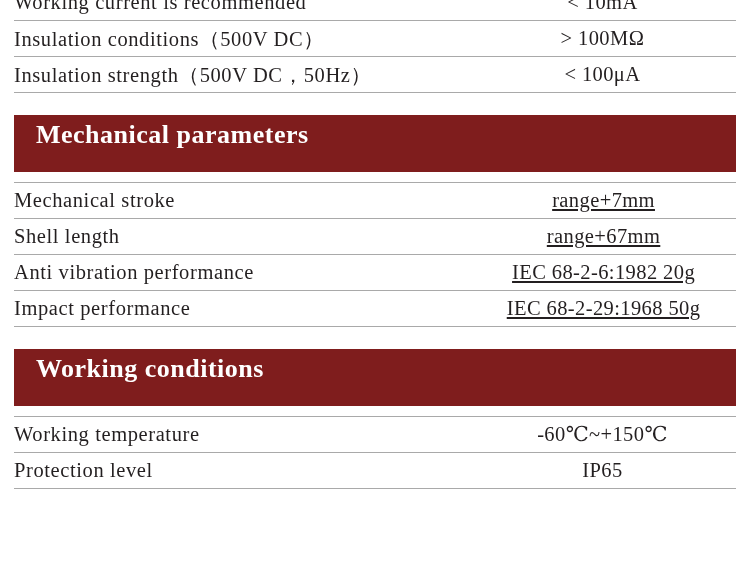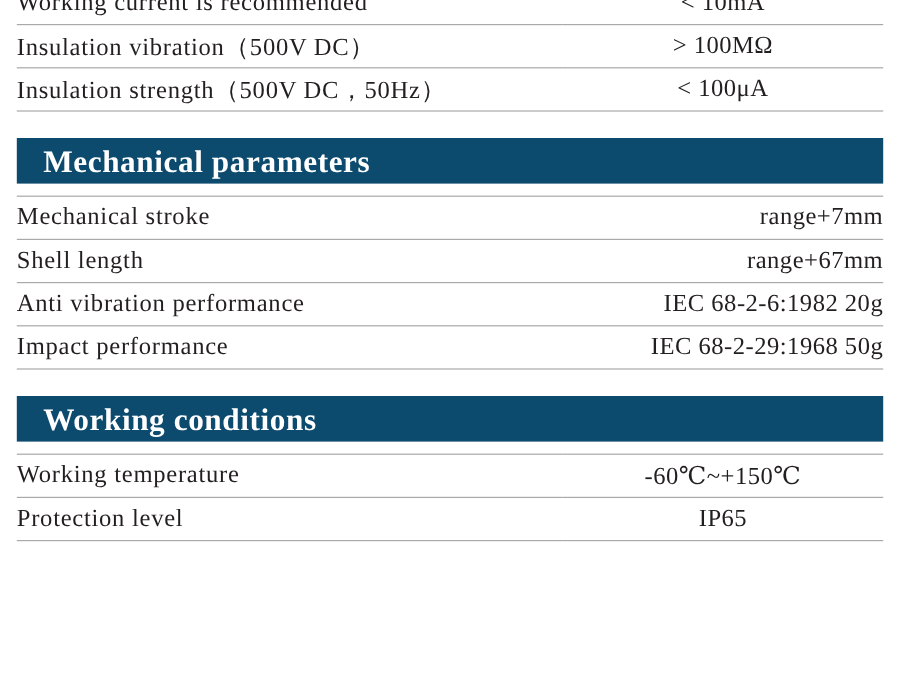--- a/index.html
+++ b/index.html
@@ -49,48 +49,49 @@
     white-space: nowrap;
   }
   .cell-value {
     width: 37%;
     text-align: center;
     font-size: 20.5px;
     letter-spacing: 0.4px;
     white-space: nowrap;
   }
   .cell-value.leftish {
-    text-align: right;
+    text-align: center;
     padding-left: 6px;
+    text-decoration: underline;
   }
 
   
   .clip-wrap {
     height: 20px;
     overflow: hidden;
     position: relative;
   }
   .clip-wrap .spec-table tr {
     height: 36px;
   }
   .clip-inner {
     position: absolute;
     left: 0;
     right: 0;
     top: -16px;
   }
 
   
   .section-head {
-    background: #0c4a6e;
+    background: #7f1d1d;
     color: #ffffff;
     font-size: 26px;
     font-weight: bold;
     letter-spacing: 0.5px;
-    padding: 5px 0 3px 22px;
+    padding: 5px 0 22px 22px;
     margin: 22px 0 0 0;
     line-height: 1.15;
   }
   .after-head {
     margin-top: 10px;
   }
 </style>
 </head>
 <body>
 
@@ -105,21 +106,21 @@
           <td class="cell-value">&lt; 10mA</td>
         </tr>
       </tbody>
         </table>
     </div>
   </div>
 
   <table class="spec-table">
     <tbody>
     <tr>
-      <td class="cell-name">Insulation vibration（500V DC）</td>
+      <td class="cell-name">Insulation conditions（500V DC）</td>
       <td class="cell-value">&gt; 100MΩ</td>
     </tr>
     <tr>
       <td class="cell-name">Insulation strength（500V DC，50Hz）</td>
       <td class="cell-value">&lt; 100μA</td>
     </tr>
   </tbody>
     </table>
 
   <div class="section-head">Mechanical parameters</div>

